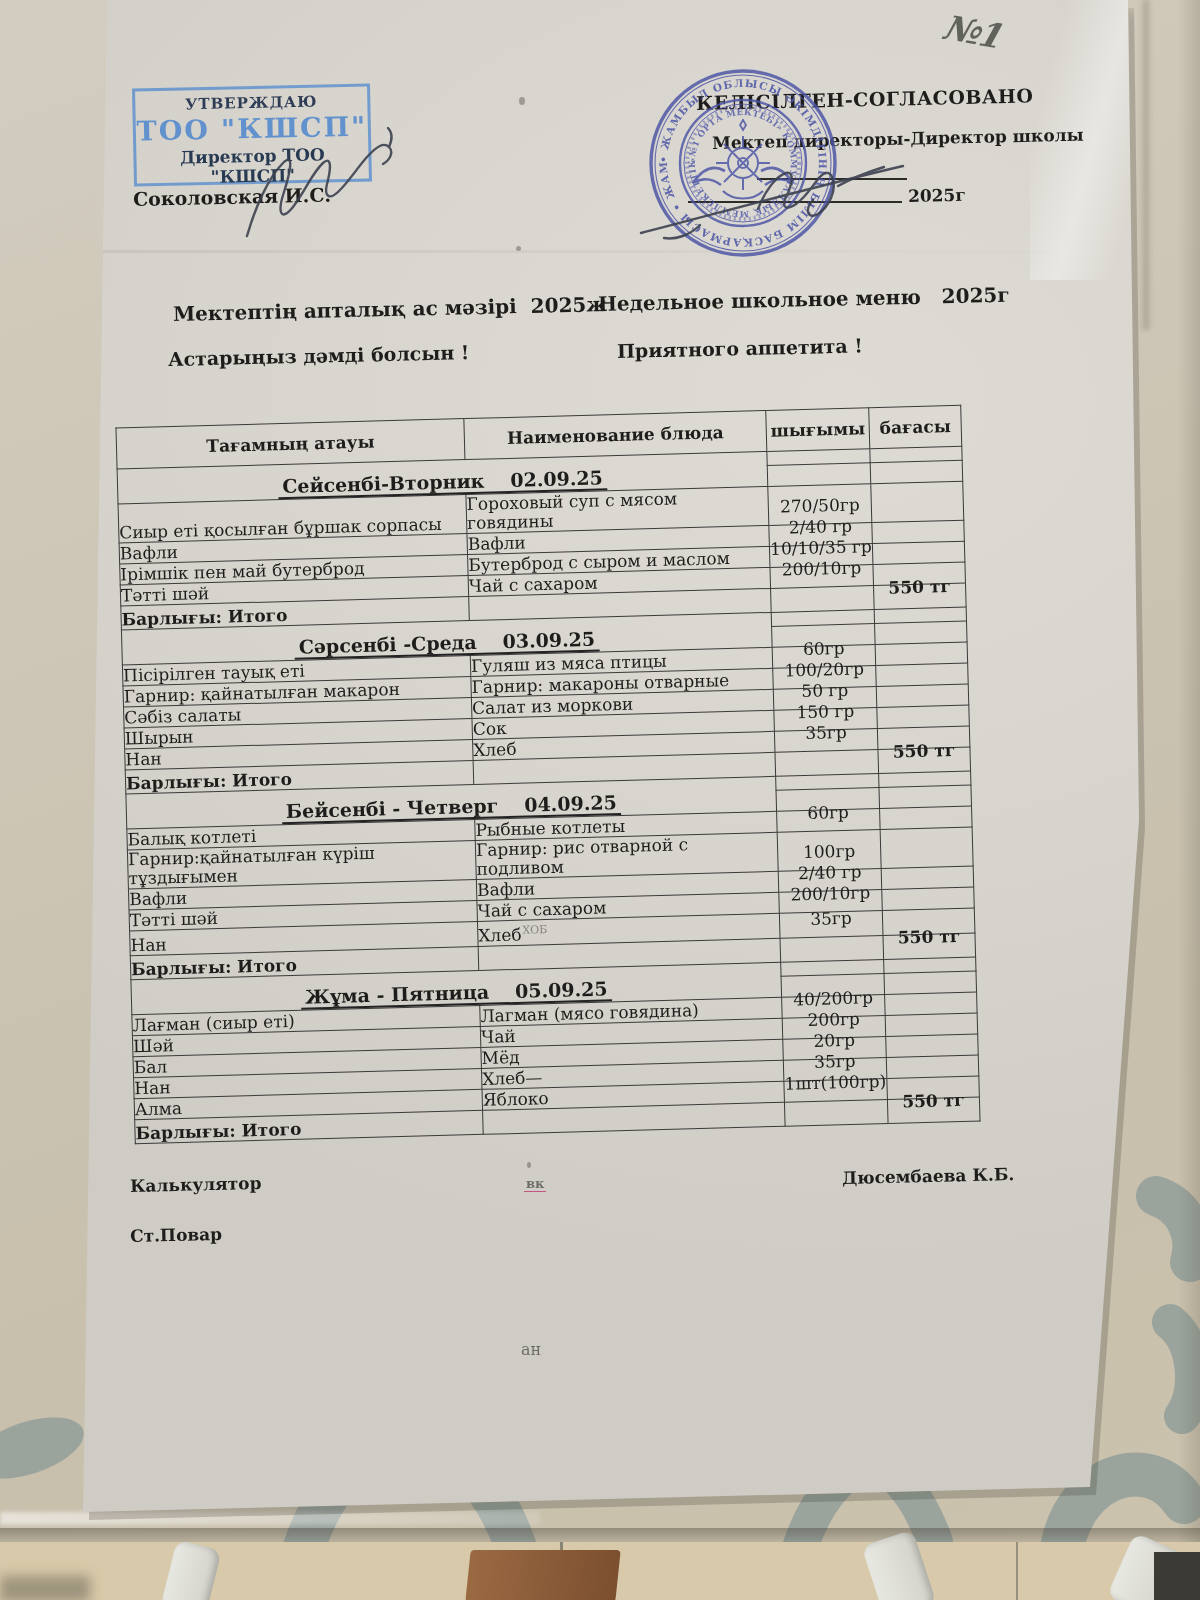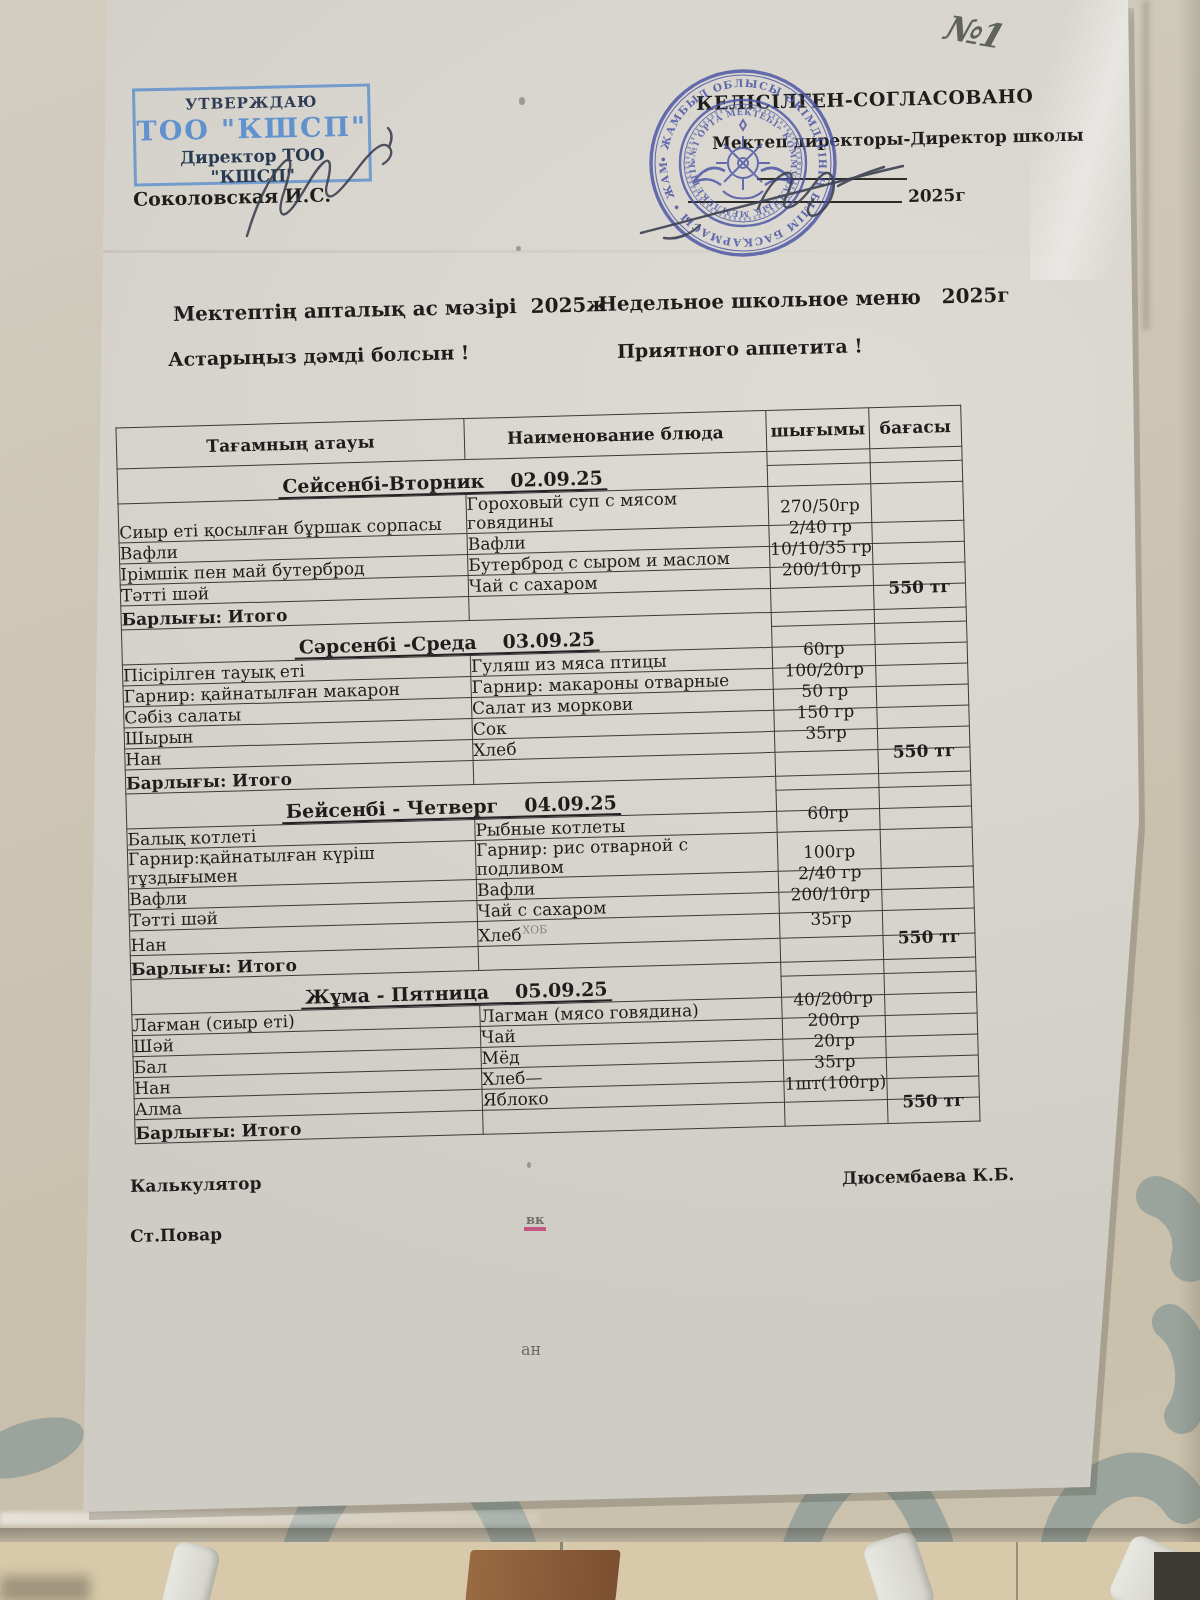--- a/index.html
+++ b/index.html
@@ -92,21 +92,21 @@
   td.c-total{font-weight:bold;font-size:18px;padding-left:7px;}
   td.c-price{text-align:center;}
   td.c-price .lift2{display:inline-block;transform:translateY(-11px);font-weight:bold;font-size:17px;}
   .ghost{font-size:11px;opacity:.45;vertical-align:super;margin-left:1px;}
   
   .f-label{font-size:17px;font-weight:bold;}
   .calc{left:130px;top:1176px;}
   .chef{left:130px;top:1226px;}
   .calc-name{left:842px;top:1168px;}
   .mark-vk{left:524px;top:1176px;font-size:13px;color:#3a3a38;opacity:.65;
-    border-bottom:4px solid #be185d;padding:0 2px;font-weight:bold;margin-top:36px;}
+    border-bottom:1px solid #be185d;padding:0 2px;font-weight:bold;}
   .mark-an{left:521px;top:1340px;font-size:16px;opacity:.55;}
   .overlay{pointer-events:none;}
 </style>
 </head>
 <body>
 
 <div class="abs cloth"></div>
 <svg class="abs cloth-letters" width="1200" height="1600" viewBox="0 0 1200 1600">
   <g stroke="#9aa49d" fill="none" stroke-linecap="round">
     <ellipse cx="28" cy="1448" rx="58" ry="26" fill="#9aa49d" stroke="none" transform="rotate(-18 28 1448)"></ellipse>

